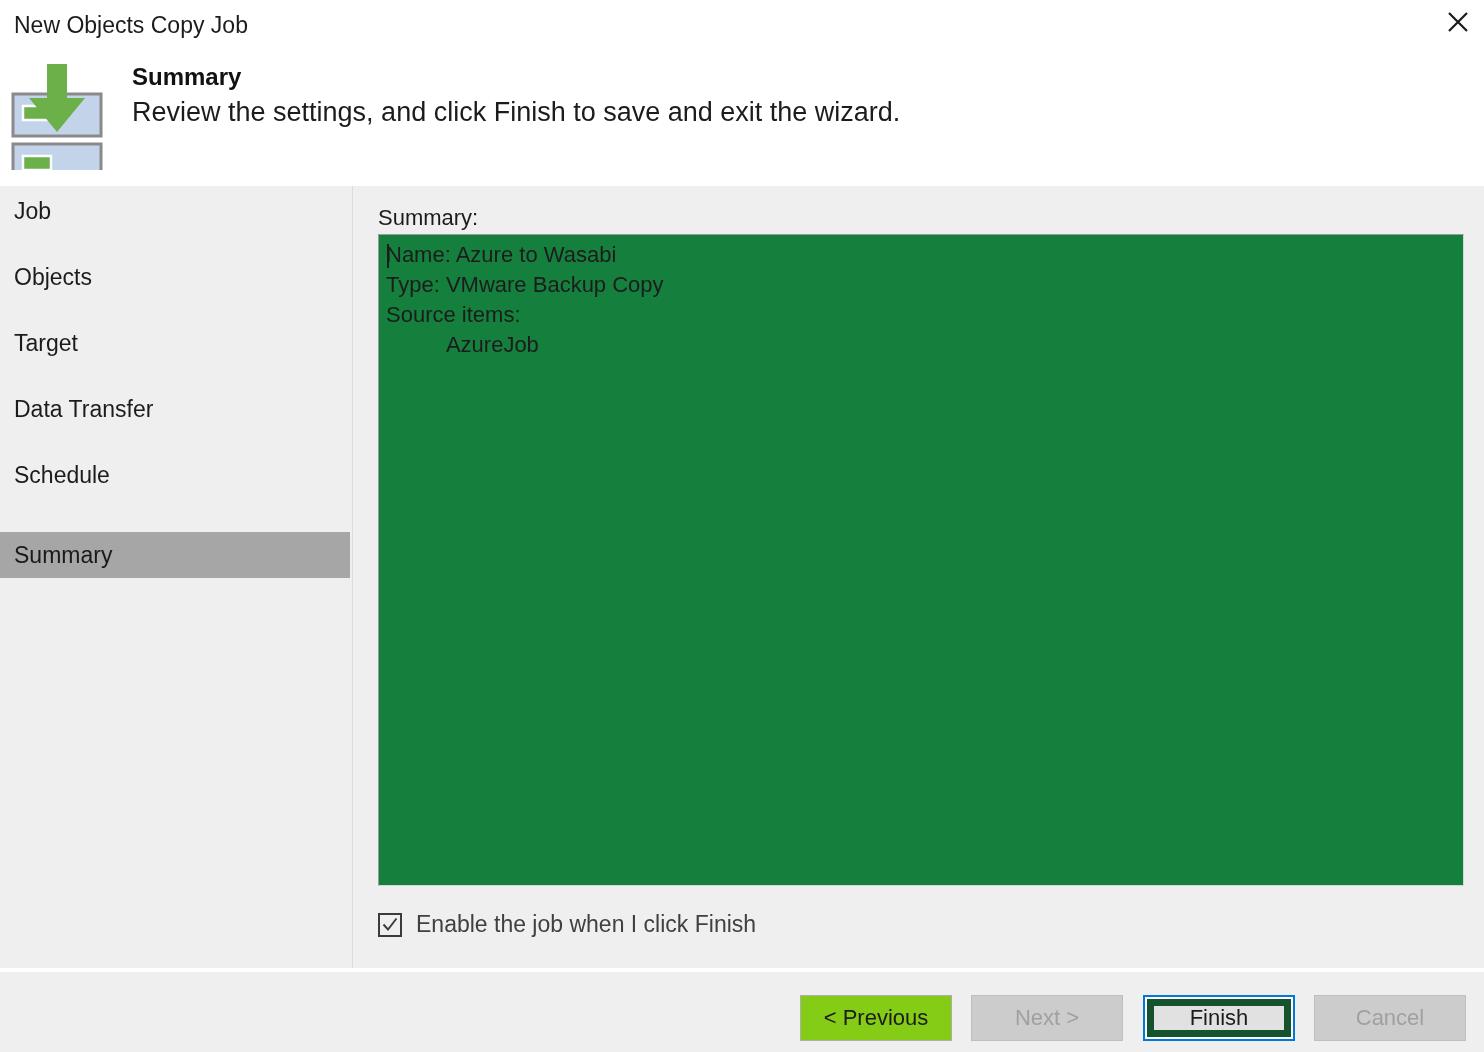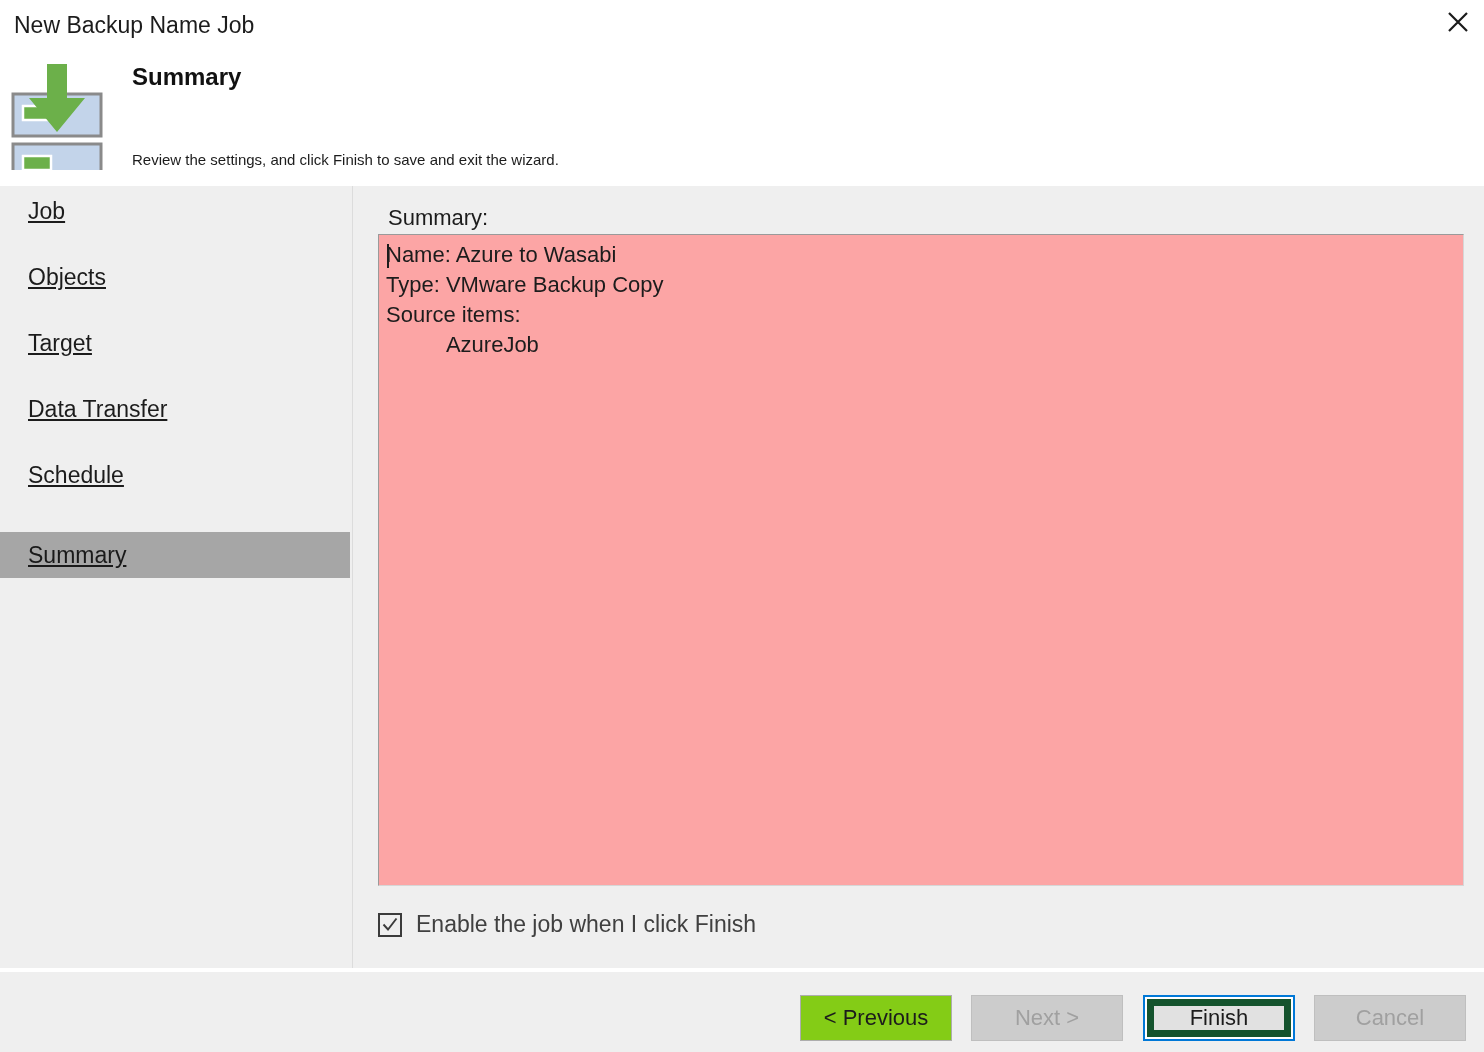--- a/index.html
+++ b/index.html
@@ -70,25 +70,24 @@
     font-size: 24px;
     font-weight: bold;
     line-height: 30px;
     color: #111111;
     white-space: nowrap;
   }
   #header-subtitle {
     position: absolute;
     left: 132px;
     top: 47px;
-    font-size: 15px;
+    font-size: 27px;
     line-height: 30px;
     color: #1c1c1c;
     white-space: nowrap;
-    margin-top: 48px;
   }
 
   
   #body-area {
     position: absolute;
     left: 0;
     top: 186px;
     width: 1484px;
     height: 784px;
     background: #efefef;
@@ -111,56 +110,55 @@
     height: 784px;
   }
   .nav-item {
     position: absolute;
     left: 0;
     width: 350px;
     height: 46px;
     display: flex;
     align-items: center;
     box-sizing: border-box;
-    padding-left: 28px;
+    padding-left: 14px;
     font-size: 23px;
     color: #1c1c1c;
     cursor: default;
     white-space: nowrap;
-    text-decoration: underline;
   }
   .nav-item.selected {
     background: #a6a6a6;
     color: #1a1a1a;
   }
 
   
   #main-pane {
     position: absolute;
     left: 353px;
     top: 0;
     width: 1131px;
     height: 784px;
   }
   #summary-label {
     position: absolute;
-    left: 35px;
+    left: 25px;
     top: 18px;
     font-size: 22px;
     line-height: 28px;
     color: #1c1c1c;
     white-space: nowrap;
   }
   #summary-box {
     position: absolute;
     left: 25px;
     top: 48px;
     width: 1086px;
     height: 652px;
-    background: #fca5a5;
+    background: #15803d;
     border: 1px solid #9a9a9a;
     border-right-color: #d6d6d6;
     border-bottom-color: #d6d6d6;
     box-sizing: border-box;
     overflow: hidden;
     cursor: text;
   }
   #summary-text {
     margin: 0;
     padding: 5px 0 0 7px;
@@ -270,21 +268,21 @@
   }
   #btn-previous { left: 800px; }
   #btn-next     { left: 971px; }
   #btn-finish   { left: 1143px; }
   #btn-cancel   { left: 1314px; }
 </style>
 </head>
 <body>
 
 <div id="titlebar">
-  <div id="window-title">New Backup Name Job</div>
+  <div id="window-title">New Objects Copy Job</div>
   <div id="close-button">
     <span>
       <svg width="22" height="22" viewBox="0 0 22 22" aria-hidden="true">
         <path d="M2 2 L20 20 M20 2 L2 20" stroke="#1a1a1a" stroke-width="2.2" fill="none"></path>
       </svg>
     </span>
   </div>
 </div>
 
 <div id="header">

